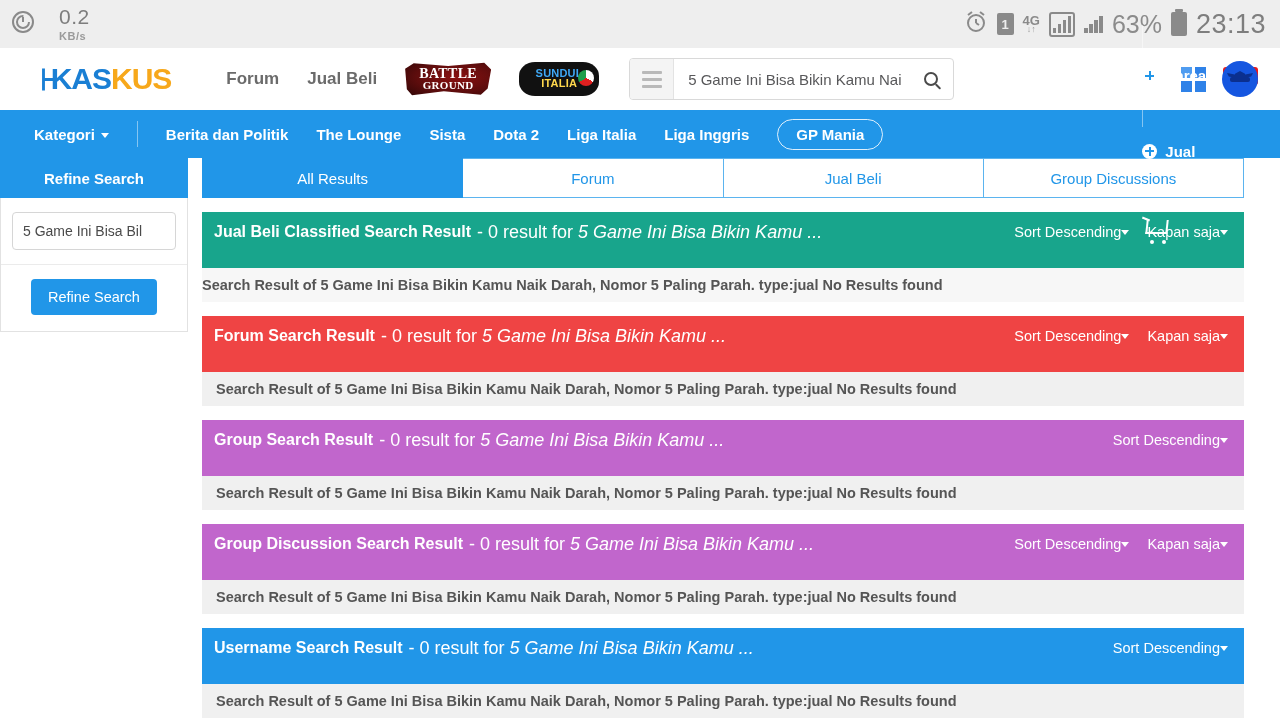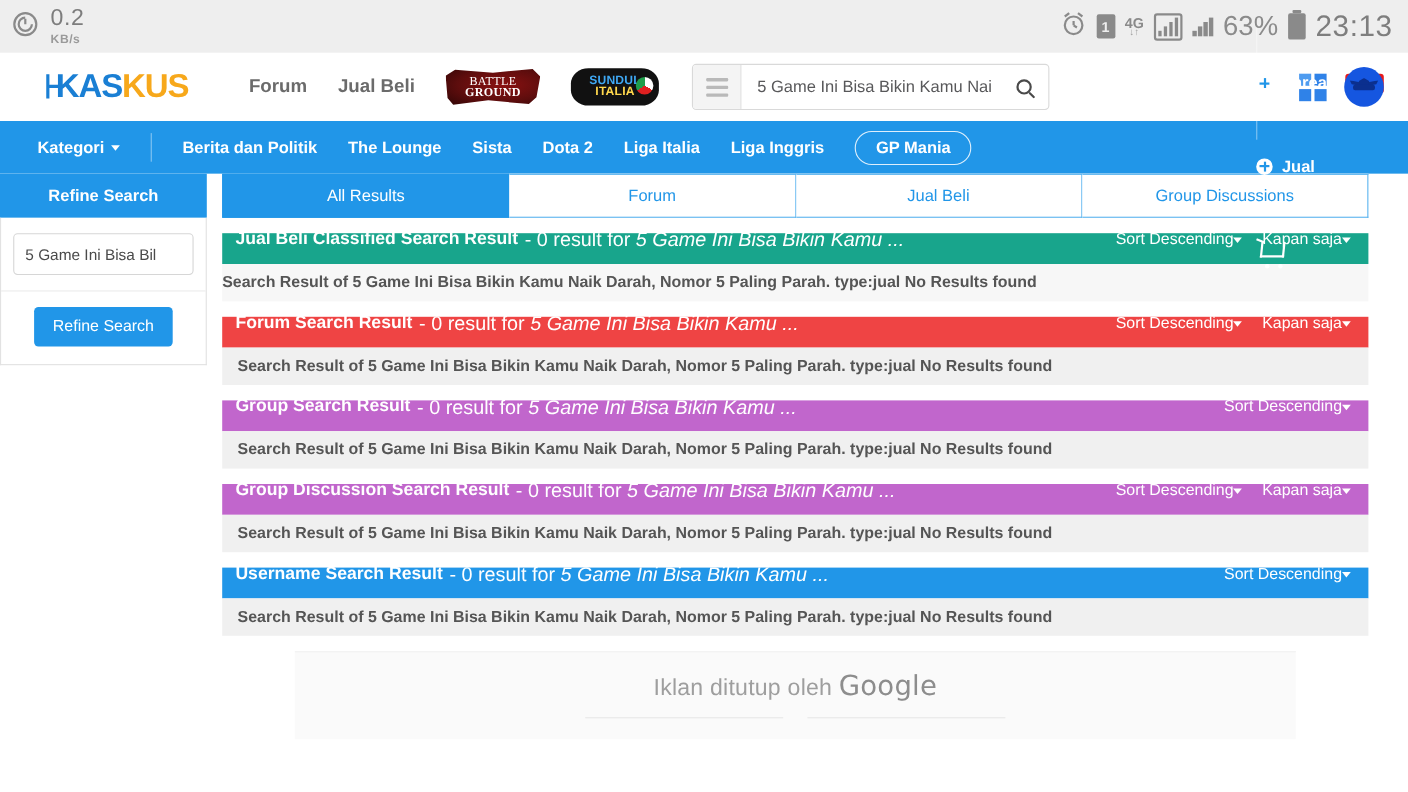--- a/index.html
+++ b/index.html
@@ -16,21 +16,21 @@
   
   .statusbar {
     height: 48px;
     background: #eeeeee;
     display: flex;
     align-items: center;
     justify-content: space-between;
     padding: 0 14px 0 10px;
     color: #8a8a8a;
   }
-  .sb-left { display: flex; align-items: center; gap: 10px; }
+  .sb-left { display: flex; align-items: center; gap: 23px; }
   .sb-speed { line-height: 1; text-align: left; }
   .sb-speed .num { font-size: 21px; color: #7d7d7d; font-weight: 400; letter-spacing: .5px; }
   .sb-speed .unit { font-size: 11px; color: #9a9a9a; font-weight: 700; letter-spacing: .5px; }
   .sb-right { display: flex; align-items: center; gap: 9px; color: #8a8a8a; }
   .sb-batt-pct { font-size: 25px; color: #8b8b8b; letter-spacing: 0; }
   .sb-clock { font-size: 27px; color: #7e7e7e; letter-spacing: 0.5px; }
   .sim-badge {
     width: 17px; height: 22px; background: #8a8a8a; color: #eeeeee;
     border-radius: 2px; font-size: 13px; font-weight: 700;
     display: flex; align-items: center; justify-content: center;
@@ -58,21 +58,21 @@
   .hdr-nav { display: flex; align-items: center; gap: 28px; margin-left: 55px; }
   .hdr-link { font-size: 17px; color: #6b6b6b; font-weight: 700; text-decoration: none; white-space: nowrap; }
   .badge-img { height: 34px; display: flex; align-items: center; }
   .bg-battle {
     width: 86px; height: 34px;
     background: radial-gradient(ellipse at 60% 45%, #8a1111 0%, #5e0d0d 55%, #2d0606 100%);
     clip-path: polygon(0% 20%, 10% 4%, 50% 12%, 92% 2%, 100% 22%, 96% 78%, 88% 96%, 45% 86%, 8% 98%, 2% 80%);
     display: flex; flex-direction: column; align-items: center; justify-content: center;
     color: #fff; font-family: "Liberation Serif", serif; line-height: .92;
   }
-  .bg-battle .l1 { font-size: 11px; font-weight: 400; letter-spacing: .3px; }
+  .bg-battle .l1 { font-size: 14px; font-weight: 700; letter-spacing: .3px; }
   .bg-battle .l2 { font-size: 11px; font-weight: 700; letter-spacing: .3px; }
   .bg-sundul {
     width: 80px; height: 34px; background: #111; border-radius: 16px/14px;
     display:flex; align-items:center; justify-content:center; flex-direction:column;
     line-height: .9; position: relative; overflow:hidden;
   }
   .bg-sundul .s1 { font-size: 11px; font-weight: 700; color: #3fa9f5; letter-spacing:.2px;}
   .bg-sundul .s2 { font-size: 11px; font-weight: 700; color: #ffd84d; letter-spacing:.2px;}
   .bg-sundul::after{content:"";position:absolute;right:5px;top:8px;width:16px;height:16px;border-radius:50%;
     background: conic-gradient(#fff 0 33%, #e02020 0 66%, #1f9e4b 0 100%);}
@@ -173,21 +173,21 @@
     align-items: center; justify-content: center; font-size: 15px; color: #2196e8;
     background: #fff; cursor: pointer; white-space: nowrap;
   }
   .tab:first-child { border-left: 1px solid #5bb4ef; }
   .tab.active { background: #2196e8; color: #fff; border-color: #2196e8; font-weight: 400; }
 
   
   .section { margin-top: 14px; }
   .section:first-of-type { margin-top: 12px; }
   .sec-head {
-    height: 28px; display: flex; align-items: center; padding: 0 10px 16px 12px;
+    height: 56px; display: flex; align-items: center; padding: 0 10px 16px 12px;
     color: #fff; gap: 6px;
   }
   .sec-title { font-size: 16px; font-weight: 700; white-space: nowrap; }
   .sec-sub { font-size: 18px; font-weight: 400; white-space: nowrap; }
   .sec-sub em { font-style: italic; }
   .sec-tools { margin-left: auto; display: flex; align-items: center; gap: 6px; }
   .sort-sel {
     display: flex; align-items: center; font-size: 14.5px; color: #fff;
     padding: 4px 6px; cursor: pointer; white-space: nowrap;
   }

